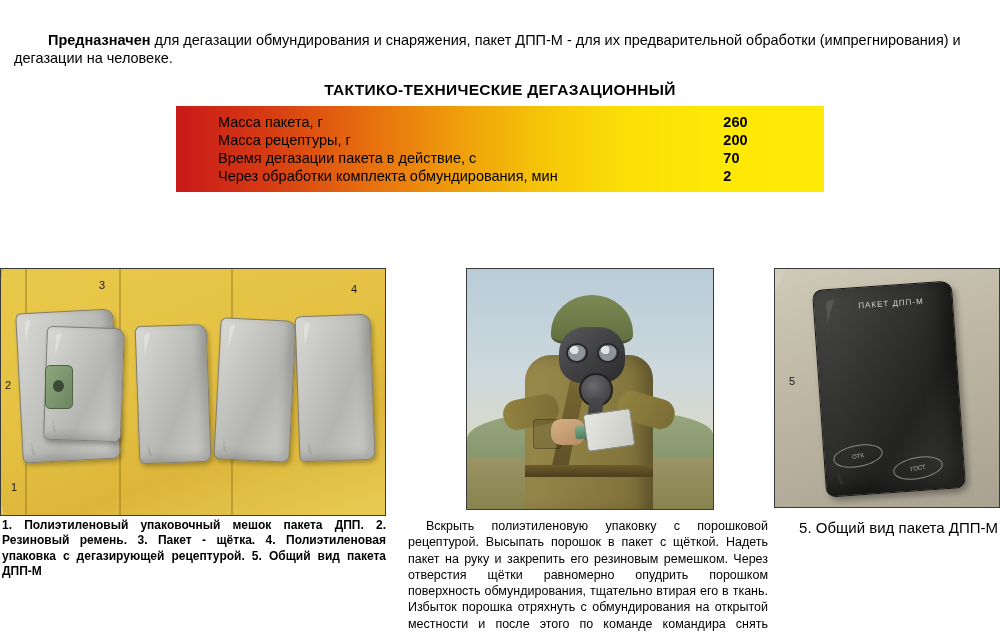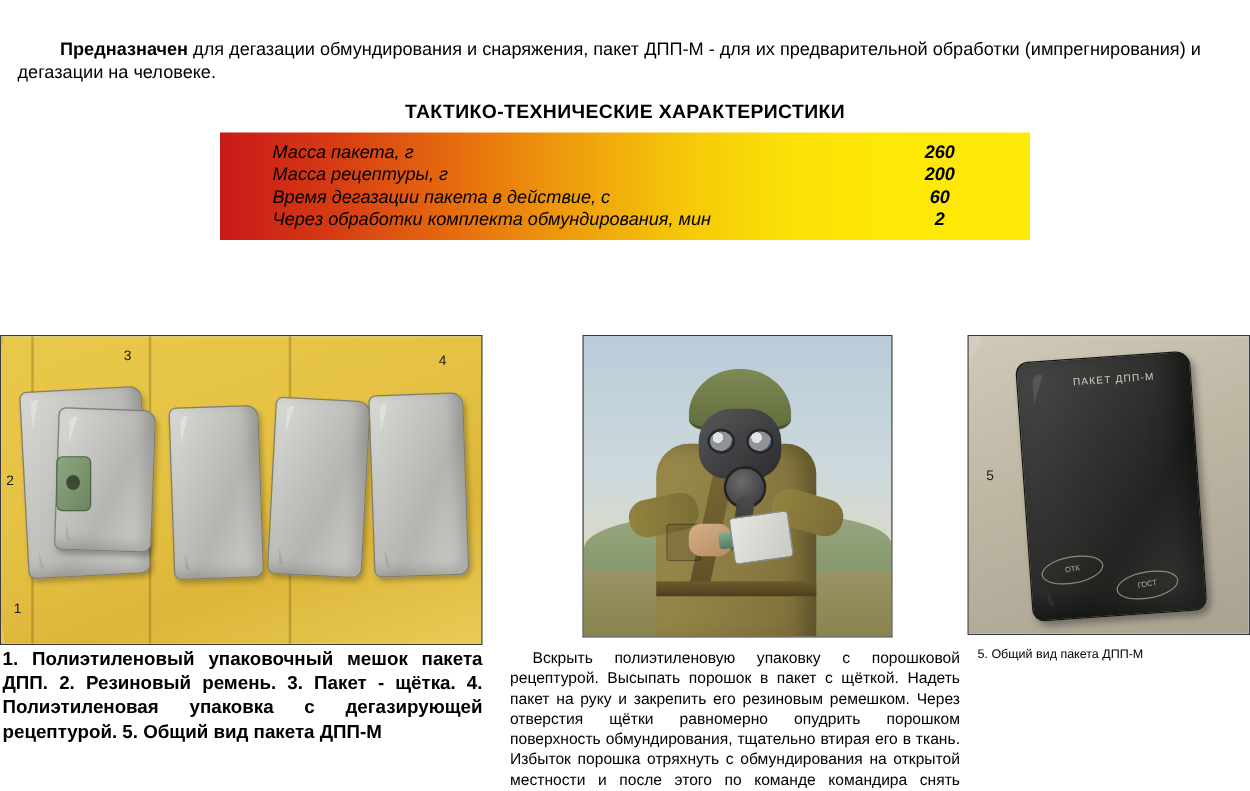--- a/index.html
+++ b/index.html
@@ -55,39 +55,38 @@
         #c81919 0%,
         #d63b13 14%,
         #e8730e 31%,
         #f0a60b 46%,
         #f6c908 58%,
         #fbe007 70%,
         #fde806 82%,
         #fdea05 100%);
     padding: 7px 0 7px 0;
     box-sizing: border-box;
-    font-style: italic;
   }
   table.specs {
     width: 100%;
     border-collapse: collapse;
     font-size: 14.5px;
   }
   table.specs td {
     padding: 1px 0;
     vertical-align: middle;
   }
   table.specs td.label {
     padding-left: 42px;
     text-align: left;
     white-space: nowrap;
   }
   table.specs td.value {
     font-weight: bold;
-    text-align: center;
+    text-align: left;
     padding-right: 46px;
     white-space: nowrap;
   }
 
   
   .figures {
     position: absolute;
     top: 268px;
     left: 0;
     width: 1000px;
@@ -313,67 +312,67 @@
   
   .captions {
     position: absolute;
     top: 518px;
     left: 0;
     width: 1000px;
   }
   .cap {
     position: absolute;
     top: 0;
-    font-size: 15px;
+    font-size: 12px;
     line-height: 1.28;
   }
   .cap1 {
     left: 2px; width: 384px;
     text-align: justify;
     font-weight: bold;
   }
   .cap2 {
     left: 408px; width: 360px;
     text-align: justify;
     font-size: 12.5px;
     line-height: 1.3;
   }
   .cap2 .indent { display:inline-block; width: 18px; }
   .cap3 {
     left: 782px; width: 216px;
-    text-align: left;
-    font-size: 10px;
+    text-align: right;
+    font-size: 15px;
   }
 </style>
 </head>
 <body>
 
 <div class="title">
 </div>
 
 <p class="intro">
   <span class="indent"></span><b>Предназначен</b><span> для дегазации обмундирования и снаряжения, пакет ДПП-М - для их предварительной  обработки (импрегнирования) и дегазации на человеке.</span>
 </p>
 
-<div class="specs-heading">ТАКТИКО-ТЕХНИЧЕСКИЕ ХАРАКТЕРИСТИКИ</div>
+<div class="specs-heading">ТАКТИКО-ТЕХНИЧЕСКИЕ ДЕГАЗАЦИОННЫЙ</div>
 
 <div class="specs-wrap">
   <table class="specs">
     <tbody>
       <tr>
         <td class="label">Масса пакета, г</td>
         <td class="value">260</td>
       </tr>
       <tr>
         <td class="label">Масса рецептуры, г</td>
         <td class="value">200</td>
       </tr>
       <tr>
         <td class="label">Время дегазации пакета в действие, с</td>
-        <td class="value">60</td>
+        <td class="value">70</td>
       </tr>
       <tr>
         <td class="label">Через обработки комплекта обмундирования, мин</td>
         <td class="value">2</td>
       </tr>
     </tbody>
   </table>
 </div>
 
 <div class="figures">

